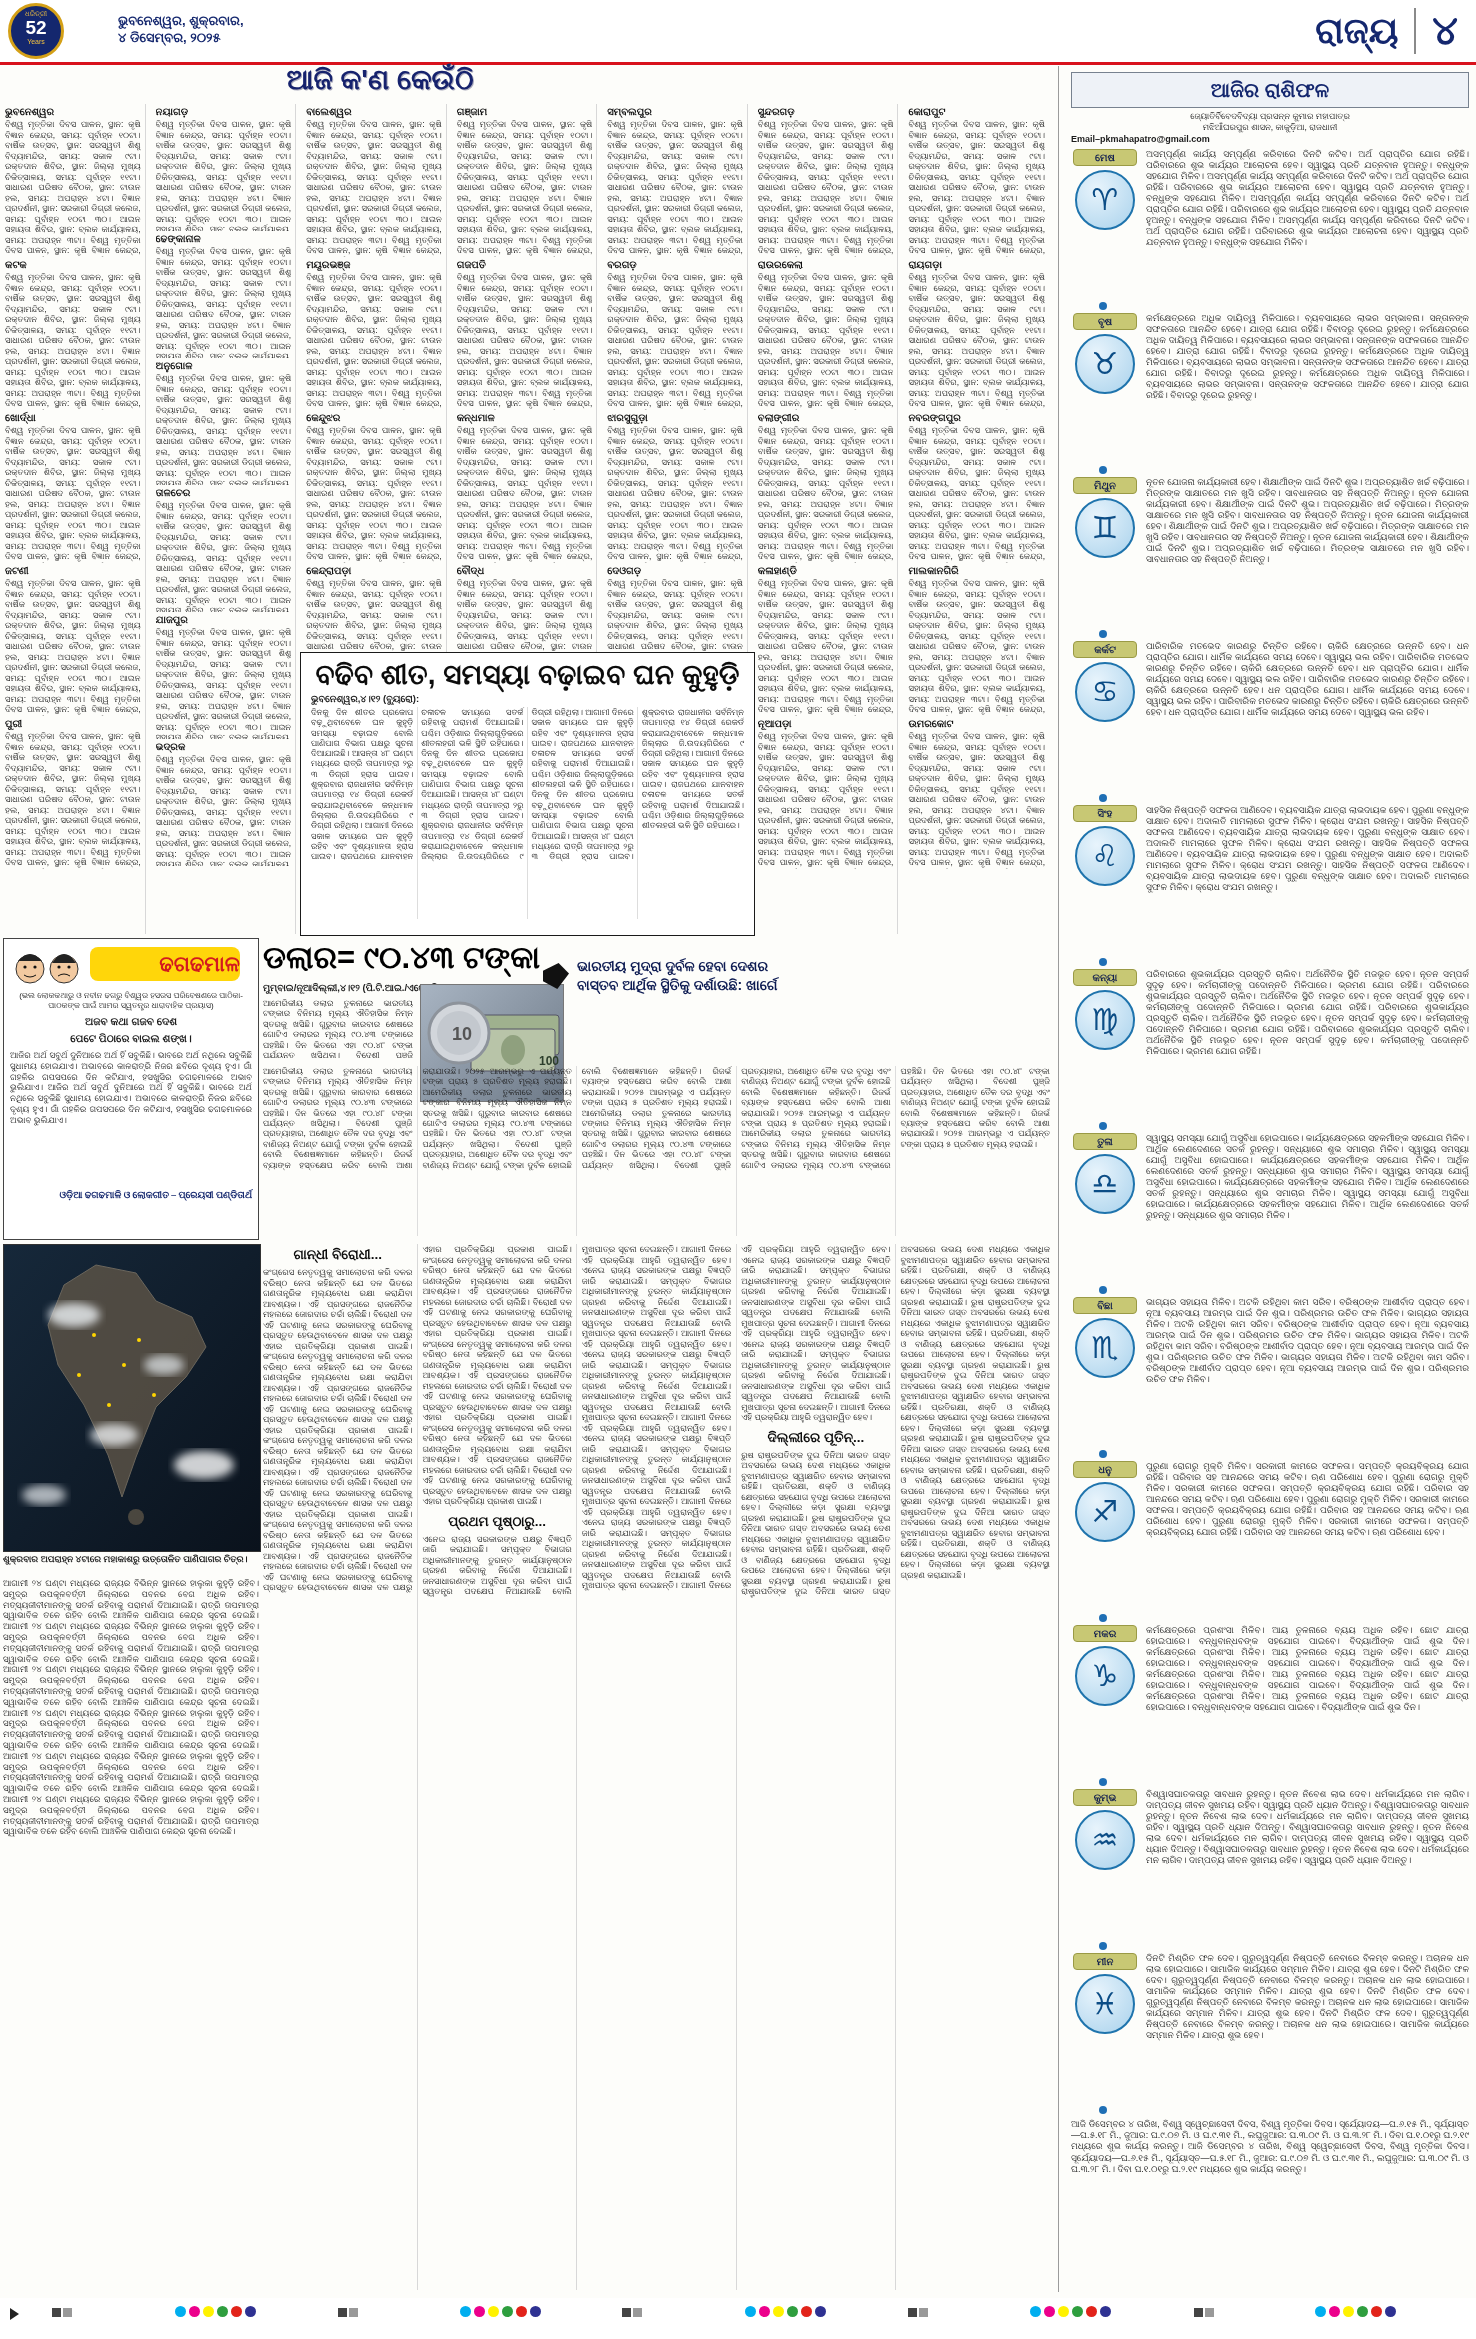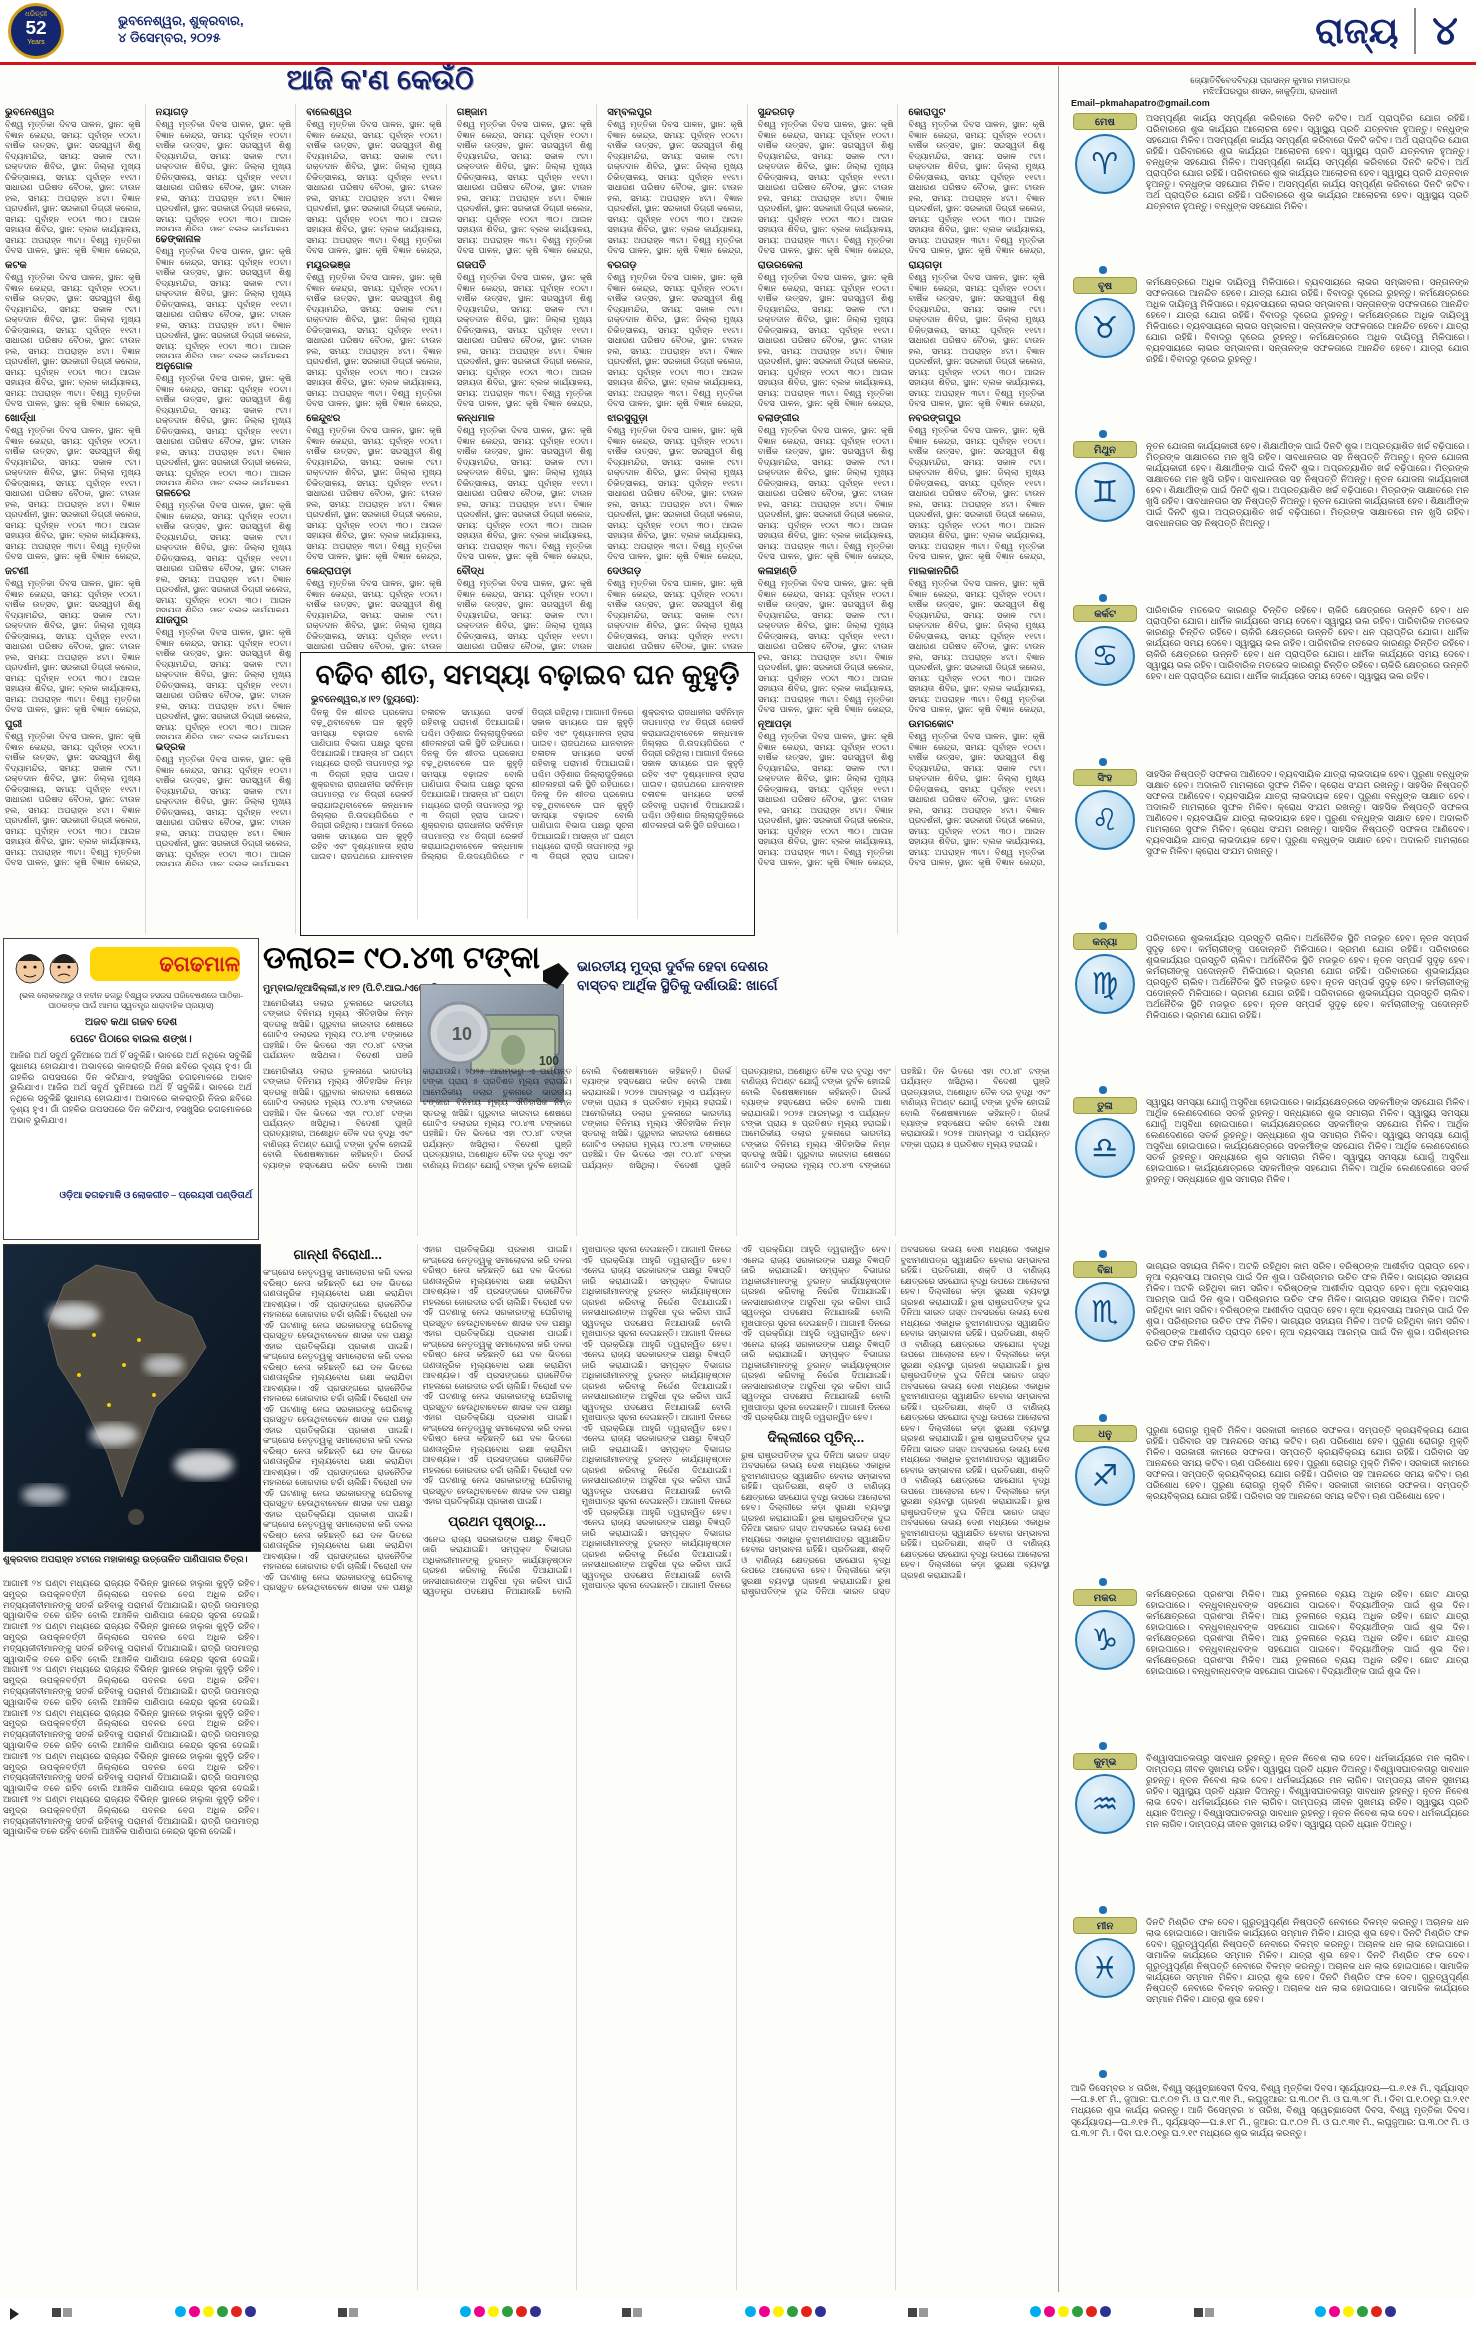--- a/index.html
+++ b/index.html
@@ -287,20 +287,21 @@
   <div class="bottom-area">
       <h3 class="flow-head">ଗାନ୍ଧୀ ବିରୋଧୀ...</h3>
       <p class="flow-para">କଂଗ୍ରେସ ନେତୃତ୍ୱକୁ ସମାଲୋଚନା କରି ଦଳର ବରିଷ୍ଠ ନେତା କହିଛନ୍ତି ଯେ ଦଳ ଭିତରେ ଗଣତାନ୍ତ୍ରିକ ମୂଲ୍ୟବୋଧ ରକ୍ଷା କରାଯିବା ଆବଶ୍ୟକ। ଏହି ପ୍ରସଙ୍ଗରେ ରାଜନୈତିକ ମହଲରେ ଜୋରଦାର ଚର୍ଚ୍ଚା ଚାଲିଛି। ବିରୋଧୀ ଦଳ ଏହି ଘଟଣାକୁ ନେଇ ସରକାରଙ୍କୁ ଘେରିବାକୁ ପ୍ରସ୍ତୁତ ହେଉଥିବାବେଳେ ଶାସକ ଦଳ ପକ୍ଷରୁ ଏହାର ପ୍ରତିକ୍ରିୟା ପ୍ରକାଶ ପାଇଛି। କଂଗ୍ରେସ ନେତୃତ୍ୱକୁ ସମାଲୋଚନା କରି ଦଳର ବରିଷ୍ଠ ନେତା କହିଛନ୍ତି ଯେ ଦଳ ଭିତରେ ଗଣତାନ୍ତ୍ରିକ ମୂଲ୍ୟବୋଧ ରକ୍ଷା କରାଯିବା ଆବଶ୍ୟକ। ଏହି ପ୍ରସଙ୍ଗରେ ରାଜନୈତିକ ମହଲରେ ଜୋରଦାର ଚର୍ଚ୍ଚା ଚାଲିଛି। ବିରୋଧୀ ଦଳ ଏହି ଘଟଣାକୁ ନେଇ ସରକାରଙ୍କୁ ଘେରିବାକୁ ପ୍ରସ୍ତୁତ ହେଉଥିବାବେଳେ ଶାସକ ଦଳ ପକ୍ଷରୁ ଏହାର ପ୍ରତିକ୍ରିୟା ପ୍ରକାଶ ପାଇଛି। କଂଗ୍ରେସ ନେତୃତ୍ୱକୁ ସମାଲୋଚନା କରି ଦଳର ବରିଷ୍ଠ ନେତା କହିଛନ୍ତି ଯେ ଦଳ ଭିତରେ ଗଣତାନ୍ତ୍ରିକ ମୂଲ୍ୟବୋଧ ରକ୍ଷା କରାଯିବା ଆବଶ୍ୟକ। ଏହି ପ୍ରସଙ୍ଗରେ ରାଜନୈତିକ ମହଲରେ ଜୋରଦାର ଚର୍ଚ୍ଚା ଚାଲିଛି। ବିରୋଧୀ ଦଳ ଏହି ଘଟଣାକୁ ନେଇ ସରକାରଙ୍କୁ ଘେରିବାକୁ ପ୍ରସ୍ତୁତ ହେଉଥିବାବେଳେ ଶାସକ ଦଳ ପକ୍ଷରୁ ଏହାର ପ୍ରତିକ୍ରିୟା ପ୍ରକାଶ ପାଇଛି। କଂଗ୍ରେସ ନେତୃତ୍ୱକୁ ସମାଲୋଚନା କରି ଦଳର ବରିଷ୍ଠ ନେତା କହିଛନ୍ତି ଯେ ଦଳ ଭିତରେ ଗଣତାନ୍ତ୍ରିକ ମୂଲ୍ୟବୋଧ ରକ୍ଷା କରାଯିବା ଆବଶ୍ୟକ। ଏହି ପ୍ରସଙ୍ଗରେ ରାଜନୈତିକ ମହଲରେ ଜୋରଦାର ଚର୍ଚ୍ଚା ଚାଲିଛି। ବିରୋଧୀ ଦଳ ଏହି ଘଟଣାକୁ ନେଇ ସରକାରଙ୍କୁ ଘେରିବାକୁ ପ୍ରସ୍ତୁତ ହେଉଥିବାବେଳେ ଶାସକ ଦଳ ପକ୍ଷରୁ ଏହାର ପ୍ରତିକ୍ରିୟା ପ୍ରକାଶ ପାଇଛି। କଂଗ୍ରେସ ନେତୃତ୍ୱକୁ ସମାଲୋଚନା କରି ଦଳର ବରିଷ୍ଠ ନେତା କହିଛନ୍ତି ଯେ ଦଳ ଭିତରେ ଗଣତାନ୍ତ୍ରିକ ମୂଲ୍ୟବୋଧ ରକ୍ଷା କରାଯିବା ଆବଶ୍ୟକ। ଏହି ପ୍ରସଙ୍ଗରେ ରାଜନୈତିକ ମହଲରେ ଜୋରଦାର ଚର୍ଚ୍ଚା ଚାଲିଛି। ବିରୋଧୀ ଦଳ ଏହି ଘଟଣାକୁ ନେଇ ସରକାରଙ୍କୁ ଘେରିବାକୁ ପ୍ରସ୍ତୁତ ହେଉଥିବାବେଳେ ଶାସକ ଦଳ ପକ୍ଷରୁ ଏହାର ପ୍ରତିକ୍ରିୟା ପ୍ରକାଶ ପାଇଛି। କଂଗ୍ରେସ ନେତୃତ୍ୱକୁ ସମାଲୋଚନା କରି ଦଳର ବରିଷ୍ଠ ନେତା କହିଛନ୍ତି ଯେ ଦଳ ଭିତରେ ଗଣତାନ୍ତ୍ରିକ ମୂଲ୍ୟବୋଧ ରକ୍ଷା କରାଯିବା ଆବଶ୍ୟକ। ଏହି ପ୍ରସଙ୍ଗରେ ରାଜନୈତିକ ମହଲରେ ଜୋରଦାର ଚର୍ଚ୍ଚା ଚାଲିଛି। ବିରୋଧୀ ଦଳ ଏହି ଘଟଣାକୁ ନେଇ ସରକାରଙ୍କୁ ଘେରିବାକୁ ପ୍ରସ୍ତୁତ ହେଉଥିବାବେଳେ ଶାସକ ଦଳ ପକ୍ଷରୁ ଏହାର ପ୍ରତିକ୍ରିୟା ପ୍ରକାଶ ପାଇଛି। କଂଗ୍ରେସ ନେତୃତ୍ୱକୁ ସମାଲୋଚନା କରି ଦଳର ବରିଷ୍ଠ ନେତା କହିଛନ୍ତି ଯେ ଦଳ ଭିତରେ ଗଣତାନ୍ତ୍ରିକ ମୂଲ୍ୟବୋଧ ରକ୍ଷା କରାଯିବା ଆବଶ୍ୟକ। ଏହି ପ୍ରସଙ୍ଗରେ ରାଜନୈତିକ ମହଲରେ ଜୋରଦାର ଚର୍ଚ୍ଚା ଚାଲିଛି। ବିରୋଧୀ ଦଳ ଏହି ଘଟଣାକୁ ନେଇ ସରକାରଙ୍କୁ ଘେରିବାକୁ ପ୍ରସ୍ତୁତ ହେଉଥିବାବେଳେ ଶାସକ ଦଳ ପକ୍ଷରୁ ଏହାର ପ୍ରତିକ୍ରିୟା ପ୍ରକାଶ ପାଇଛି।</p>
       <h3 class="flow-head">ପ୍ରଥମ ପୃଷ୍ଠାରୁ...</h3>
       <p class="flow-para">ଏନେଇ ରାଜ୍ୟ ସରକାରଙ୍କ ପକ୍ଷରୁ ବିଜ୍ଞପ୍ତି ଜାରି କରାଯାଇଛି। ସମ୍ପୃକ୍ତ ବିଭାଗର ଅଧିକାରୀମାନଙ୍କୁ ତୁରନ୍ତ କାର୍ଯ୍ୟାନୁଷ୍ଠାନ ଗ୍ରହଣ କରିବାକୁ ନିର୍ଦ୍ଦେଶ ଦିଆଯାଇଛି। ଜନସାଧାରଣଙ୍କ ଅସୁବିଧା ଦୂର କରିବା ପାଇଁ ସ୍ୱତନ୍ତ୍ର ପଦକ୍ଷେପ ନିଆଯାଉଛି ବୋଲି ମୁଖପାତ୍ର ସୂଚନା ଦେଇଛନ୍ତି। ଆଗାମୀ ଦିନରେ ଏହି ପ୍ରକ୍ରିୟା ଆହୁରି ତ୍ୱରାନ୍ୱିତ ହେବ। ଏନେଇ ରାଜ୍ୟ ସରକାରଙ୍କ ପକ୍ଷରୁ ବିଜ୍ଞପ୍ତି ଜାରି କରାଯାଇଛି। ସମ୍ପୃକ୍ତ ବିଭାଗର ଅଧିକାରୀମାନଙ୍କୁ ତୁରନ୍ତ କାର୍ଯ୍ୟାନୁଷ୍ଠାନ ଗ୍ରହଣ କରିବାକୁ ନିର୍ଦ୍ଦେଶ ଦିଆଯାଇଛି। ଜନସାଧାରଣଙ୍କ ଅସୁବିଧା ଦୂର କରିବା ପାଇଁ ସ୍ୱତନ୍ତ୍ର ପଦକ୍ଷେପ ନିଆଯାଉଛି ବୋଲି ମୁଖପାତ୍ର ସୂଚନା ଦେଇଛନ୍ତି। ଆଗାମୀ ଦିନରେ ଏହି ପ୍ରକ୍ରିୟା ଆହୁରି ତ୍ୱରାନ୍ୱିତ ହେବ। ଏନେଇ ରାଜ୍ୟ ସରକାରଙ୍କ ପକ୍ଷରୁ ବିଜ୍ଞପ୍ତି ଜାରି କରାଯାଇଛି। ସମ୍ପୃକ୍ତ ବିଭାଗର ଅଧିକାରୀମାନଙ୍କୁ ତୁରନ୍ତ କାର୍ଯ୍ୟାନୁଷ୍ଠାନ ଗ୍ରହଣ କରିବାକୁ ନିର୍ଦ୍ଦେଶ ଦିଆଯାଇଛି। ଜନସାଧାରଣଙ୍କ ଅସୁବିଧା ଦୂର କରିବା ପାଇଁ ସ୍ୱତନ୍ତ୍ର ପଦକ୍ଷେପ ନିଆଯାଉଛି ବୋଲି ମୁଖପାତ୍ର ସୂଚନା ଦେଇଛନ୍ତି। ଆଗାମୀ ଦିନରେ ଏହି ପ୍ରକ୍ରିୟା ଆହୁରି ତ୍ୱରାନ୍ୱିତ ହେବ। ଏନେଇ ରାଜ୍ୟ ସରକାରଙ୍କ ପକ୍ଷରୁ ବିଜ୍ଞପ୍ତି ଜାରି କରାଯାଇଛି। ସମ୍ପୃକ୍ତ ବିଭାଗର ଅଧିକାରୀମାନଙ୍କୁ ତୁରନ୍ତ କାର୍ଯ୍ୟାନୁଷ୍ଠାନ ଗ୍ରହଣ କରିବାକୁ ନିର୍ଦ୍ଦେଶ ଦିଆଯାଇଛି। ଜନସାଧାରଣଙ୍କ ଅସୁବିଧା ଦୂର କରିବା ପାଇଁ ସ୍ୱତନ୍ତ୍ର ପଦକ୍ଷେପ ନିଆଯାଉଛି ବୋଲି ମୁଖପାତ୍ର ସୂଚନା ଦେଇଛନ୍ତି। ଆଗାମୀ ଦିନରେ ଏହି ପ୍ରକ୍ରିୟା ଆହୁରି ତ୍ୱରାନ୍ୱିତ ହେବ। ଏନେଇ ରାଜ୍ୟ ସରକାରଙ୍କ ପକ୍ଷରୁ ବିଜ୍ଞପ୍ତି ଜାରି କରାଯାଇଛି। ସମ୍ପୃକ୍ତ ବିଭାଗର ଅଧିକାରୀମାନଙ୍କୁ ତୁରନ୍ତ କାର୍ଯ୍ୟାନୁଷ୍ଠାନ ଗ୍ରହଣ କରିବାକୁ ନିର୍ଦ୍ଦେଶ ଦିଆଯାଇଛି। ଜନସାଧାରଣଙ୍କ ଅସୁବିଧା ଦୂର କରିବା ପାଇଁ ସ୍ୱତନ୍ତ୍ର ପଦକ୍ଷେପ ନିଆଯାଉଛି ବୋଲି ମୁଖପାତ୍ର ସୂଚନା ଦେଇଛନ୍ତି। ଆଗାମୀ ଦିନରେ ଏହି ପ୍ରକ୍ରିୟା ଆହୁରି ତ୍ୱରାନ୍ୱିତ ହେବ। ଏନେଇ ରାଜ୍ୟ ସରକାରଙ୍କ ପକ୍ଷରୁ ବିଜ୍ଞପ୍ତି ଜାରି କରାଯାଇଛି। ସମ୍ପୃକ୍ତ ବିଭାଗର ଅଧିକାରୀମାନଙ୍କୁ ତୁରନ୍ତ କାର୍ଯ୍ୟାନୁଷ୍ଠାନ ଗ୍ରହଣ କରିବାକୁ ନିର୍ଦ୍ଦେଶ ଦିଆଯାଇଛି। ଜନସାଧାରଣଙ୍କ ଅସୁବିଧା ଦୂର କରିବା ପାଇଁ ସ୍ୱତନ୍ତ୍ର ପଦକ୍ଷେପ ନିଆଯାଉଛି ବୋଲି ମୁଖପାତ୍ର ସୂଚନା ଦେଇଛନ୍ତି। ଆଗାମୀ ଦିନରେ ଏହି ପ୍ରକ୍ରିୟା ଆହୁରି ତ୍ୱରାନ୍ୱିତ ହେବ। ଏନେଇ ରାଜ୍ୟ ସରକାରଙ୍କ ପକ୍ଷରୁ ବିଜ୍ଞପ୍ତି ଜାରି କରାଯାଇଛି। ସମ୍ପୃକ୍ତ ବିଭାଗର ଅଧିକାରୀମାନଙ୍କୁ ତୁରନ୍ତ କାର୍ଯ୍ୟାନୁଷ୍ଠାନ ଗ୍ରହଣ କରିବାକୁ ନିର୍ଦ୍ଦେଶ ଦିଆଯାଇଛି। ଜନସାଧାରଣଙ୍କ ଅସୁବିଧା ଦୂର କରିବା ପାଇଁ ସ୍ୱତନ୍ତ୍ର ପଦକ୍ଷେପ ନିଆଯାଉଛି ବୋଲି ମୁଖପାତ୍ର ସୂଚନା ଦେଇଛନ୍ତି। ଆଗାମୀ ଦିନରେ ଏହି ପ୍ରକ୍ରିୟା ଆହୁରି ତ୍ୱରାନ୍ୱିତ ହେବ।</p>
       <h3 class="flow-head">ଦିଲ୍ଲୀରେ ପୂତିନ୍...</h3>
       <p class="flow-para">ରୁଷ ରାଷ୍ଟ୍ରପତିଙ୍କ ଦୁଇ ଦିନିଆ ଭାରତ ଗସ୍ତ ଅବସରରେ ଉଭୟ ଦେଶ ମଧ୍ୟରେ ଏକାଧିକ ବୁଝାମଣାପତ୍ର ସ୍ୱାକ୍ଷରିତ ହେବାର ସମ୍ଭାବନା ରହିଛି। ପ୍ରତିରକ୍ଷା, ଶକ୍ତି ଓ ବାଣିଜ୍ୟ କ୍ଷେତ୍ରରେ ସହଯୋଗ ବୃଦ୍ଧି ଉପରେ ଆଲୋଚନା ହେବ। ଦିଲ୍ଲୀରେ କଡ଼ା ସୁରକ୍ଷା ବ୍ୟବସ୍ଥା ଗ୍ରହଣ କରାଯାଇଛି। ରୁଷ ରାଷ୍ଟ୍ରପତିଙ୍କ ଦୁଇ ଦିନିଆ ଭାରତ ଗସ୍ତ ଅବସରରେ ଉଭୟ ଦେଶ ମଧ୍ୟରେ ଏକାଧିକ ବୁଝାମଣାପତ୍ର ସ୍ୱାକ୍ଷରିତ ହେବାର ସମ୍ଭାବନା ରହିଛି। ପ୍ରତିରକ୍ଷା, ଶକ୍ତି ଓ ବାଣିଜ୍ୟ କ୍ଷେତ୍ରରେ ସହଯୋଗ ବୃଦ୍ଧି ଉପରେ ଆଲୋଚନା ହେବ। ଦିଲ୍ଲୀରେ କଡ଼ା ସୁରକ୍ଷା ବ୍ୟବସ୍ଥା ଗ୍ରହଣ କରାଯାଇଛି। ରୁଷ ରାଷ୍ଟ୍ରପତିଙ୍କ ଦୁଇ ଦିନିଆ ଭାରତ ଗସ୍ତ ଅବସରରେ ଉଭୟ ଦେଶ ମଧ୍ୟରେ ଏକାଧିକ ବୁଝାମଣାପତ୍ର ସ୍ୱାକ୍ଷରିତ ହେବାର ସମ୍ଭାବନା ରହିଛି। ପ୍ରତିରକ୍ଷା, ଶକ୍ତି ଓ ବାଣିଜ୍ୟ କ୍ଷେତ୍ରରେ ସହଯୋଗ ବୃଦ୍ଧି ଉପରେ ଆଲୋଚନା ହେବ। ଦିଲ୍ଲୀରେ କଡ଼ା ସୁରକ୍ଷା ବ୍ୟବସ୍ଥା ଗ୍ରହଣ କରାଯାଇଛି। ରୁଷ ରାଷ୍ଟ୍ରପତିଙ୍କ ଦୁଇ ଦିନିଆ ଭାରତ ଗସ୍ତ ଅବସରରେ ଉଭୟ ଦେଶ ମଧ୍ୟରେ ଏକାଧିକ ବୁଝାମଣାପତ୍ର ସ୍ୱାକ୍ଷରିତ ହେବାର ସମ୍ଭାବନା ରହିଛି। ପ୍ରତିରକ୍ଷା, ଶକ୍ତି ଓ ବାଣିଜ୍ୟ କ୍ଷେତ୍ରରେ ସହଯୋଗ ବୃଦ୍ଧି ଉପରେ ଆଲୋଚନା ହେବ। ଦିଲ୍ଲୀରେ କଡ଼ା ସୁରକ୍ଷା ବ୍ୟବସ୍ଥା ଗ୍ରହଣ କରାଯାଇଛି। ରୁଷ ରାଷ୍ଟ୍ରପତିଙ୍କ ଦୁଇ ଦିନିଆ ଭାରତ ଗସ୍ତ ଅବସରରେ ଉଭୟ ଦେଶ ମଧ୍ୟରେ ଏକାଧିକ ବୁଝାମଣାପତ୍ର ସ୍ୱାକ୍ଷରିତ ହେବାର ସମ୍ଭାବନା ରହିଛି। ପ୍ରତିରକ୍ଷା, ଶକ୍ତି ଓ ବାଣିଜ୍ୟ କ୍ଷେତ୍ରରେ ସହଯୋଗ ବୃଦ୍ଧି ଉପରେ ଆଲୋଚନା ହେବ। ଦିଲ୍ଲୀରେ କଡ଼ା ସୁରକ୍ଷା ବ୍ୟବସ୍ଥା ଗ୍ରହଣ କରାଯାଇଛି। ରୁଷ ରାଷ୍ଟ୍ରପତିଙ୍କ ଦୁଇ ଦିନିଆ ଭାରତ ଗସ୍ତ ଅବସରରେ ଉଭୟ ଦେଶ ମଧ୍ୟରେ ଏକାଧିକ ବୁଝାମଣାପତ୍ର ସ୍ୱାକ୍ଷରିତ ହେବାର ସମ୍ଭାବନା ରହିଛି। ପ୍ରତିରକ୍ଷା, ଶକ୍ତି ଓ ବାଣିଜ୍ୟ କ୍ଷେତ୍ରରେ ସହଯୋଗ ବୃଦ୍ଧି ଉପରେ ଆଲୋଚନା ହେବ। ଦିଲ୍ଲୀରେ କଡ଼ା ସୁରକ୍ଷା ବ୍ୟବସ୍ଥା ଗ୍ରହଣ କରାଯାଇଛି। ରୁଷ ରାଷ୍ଟ୍ରପତିଙ୍କ ଦୁଇ ଦିନିଆ ଭାରତ ଗସ୍ତ ଅବସରରେ ଉଭୟ ଦେଶ ମଧ୍ୟରେ ଏକାଧିକ ବୁଝାମଣାପତ୍ର ସ୍ୱାକ୍ଷରିତ ହେବାର ସମ୍ଭାବନା ରହିଛି। ପ୍ରତିରକ୍ଷା, ଶକ୍ତି ଓ ବାଣିଜ୍ୟ କ୍ଷେତ୍ରରେ ସହଯୋଗ ବୃଦ୍ଧି ଉପରେ ଆଲୋଚନା ହେବ। ଦିଲ୍ଲୀରେ କଡ଼ା ସୁରକ୍ଷା ବ୍ୟବସ୍ଥା ଗ୍ରହଣ କରାଯାଇଛି।</p>
     </div>
 
   <div class="astro">
+    <div class="astro-title-box">ଆଜିର ରାଶିଫଳ</div>
     <div class="astro-byline">
       <div>ଜ୍ୟୋତିର୍ବିବେଦବିଦ୍ୟା ପ୍ରସନ୍ନ କୁମାର ମହାପାତ୍ର</div>
       <div>ମଝିଆଁଘରପୁର ଶାସନ, କାକୁଡ଼ିଆ, ରାଜଧାନୀ</div>
     </div>
     <div class="astro-email">Email–pkmahapatro@gmail.com</div>
     <div>
         <div class="sign-block"><div class="sign-float">
             <div class="sign-pill">ମେଷ</div>
             <div class="sign-icon">♈</div>
           </div><span>ଅସମ୍ପୂର୍ଣ୍ଣ କାର୍ଯ୍ୟ ସମ୍ପୂର୍ଣ୍ଣ କରିବାରେ ଦିନଟି କଟିବ। ଅର୍ଥ ପ୍ରାପ୍ତିର ଯୋଗ ରହିଛି। ପରିବାରରେ ଶୁଭ କାର୍ଯ୍ୟର ଆଲୋଚନା ହେବ। ସ୍ୱାସ୍ଥ୍ୟ ପ୍ରତି ଯତ୍ନବାନ ହୁଅନ୍ତୁ। ବନ୍ଧୁଙ୍କ ସହଯୋଗ ମିଳିବ। ଅସମ୍ପୂର୍ଣ୍ଣ କାର୍ଯ୍ୟ ସମ୍ପୂର୍ଣ୍ଣ କରିବାରେ ଦିନଟି କଟିବ। ଅର୍ଥ ପ୍ରାପ୍ତିର ଯୋଗ ରହିଛି। ପରିବାରରେ ଶୁଭ କାର୍ଯ୍ୟର ଆଲୋଚନା ହେବ। ସ୍ୱାସ୍ଥ୍ୟ ପ୍ରତି ଯତ୍ନବାନ ହୁଅନ୍ତୁ। ବନ୍ଧୁଙ୍କ ସହଯୋଗ ମିଳିବ। ଅସମ୍ପୂର୍ଣ୍ଣ କାର୍ଯ୍ୟ ସମ୍ପୂର୍ଣ୍ଣ କରିବାରେ ଦିନଟି କଟିବ। ଅର୍ଥ ପ୍ରାପ୍ତିର ଯୋଗ ରହିଛି। ପରିବାରରେ ଶୁଭ କାର୍ଯ୍ୟର ଆଲୋଚନା ହେବ। ସ୍ୱାସ୍ଥ୍ୟ ପ୍ରତି ଯତ୍ନବାନ ହୁଅନ୍ତୁ। ବନ୍ଧୁଙ୍କ ସହଯୋଗ ମିଳିବ। ଅସମ୍ପୂର୍ଣ୍ଣ କାର୍ଯ୍ୟ ସମ୍ପୂର୍ଣ୍ଣ କରିବାରେ ଦିନଟି କଟିବ। ଅର୍ଥ ପ୍ରାପ୍ତିର ଯୋଗ ରହିଛି। ପରିବାରରେ ଶୁଭ କାର୍ଯ୍ୟର ଆଲୋଚନା ହେବ। ସ୍ୱାସ୍ଥ୍ୟ ପ୍ରତି ଯତ୍ନବାନ ହୁଅନ୍ତୁ। ବନ୍ଧୁଙ୍କ ସହଯୋଗ ମିଳିବ।</span></div>

